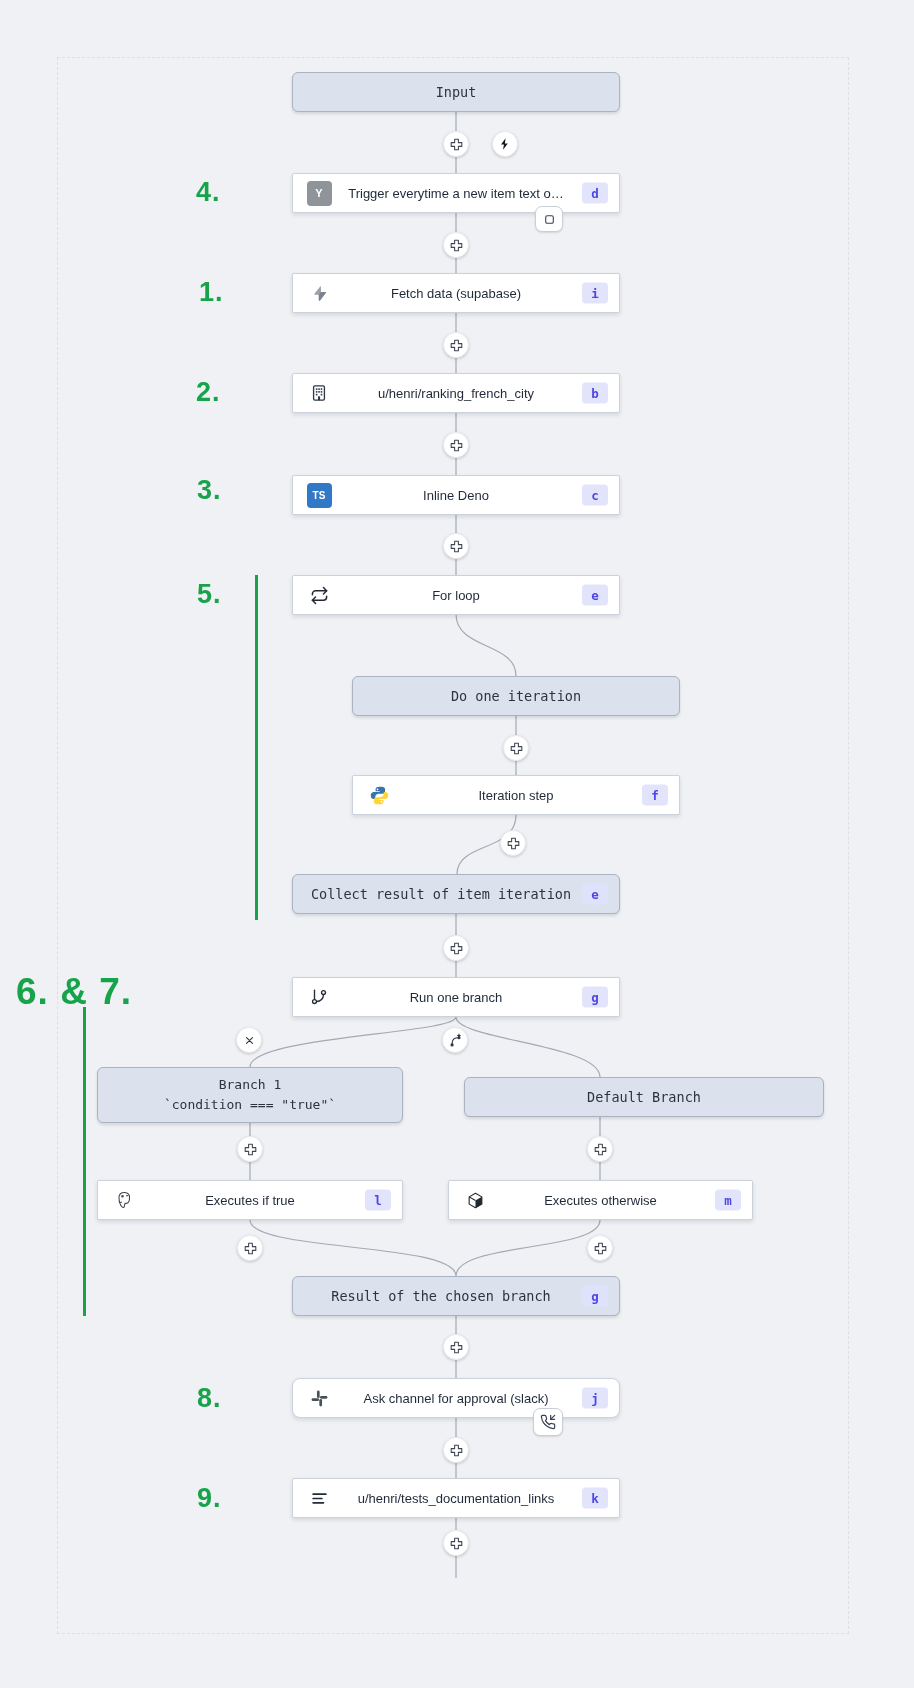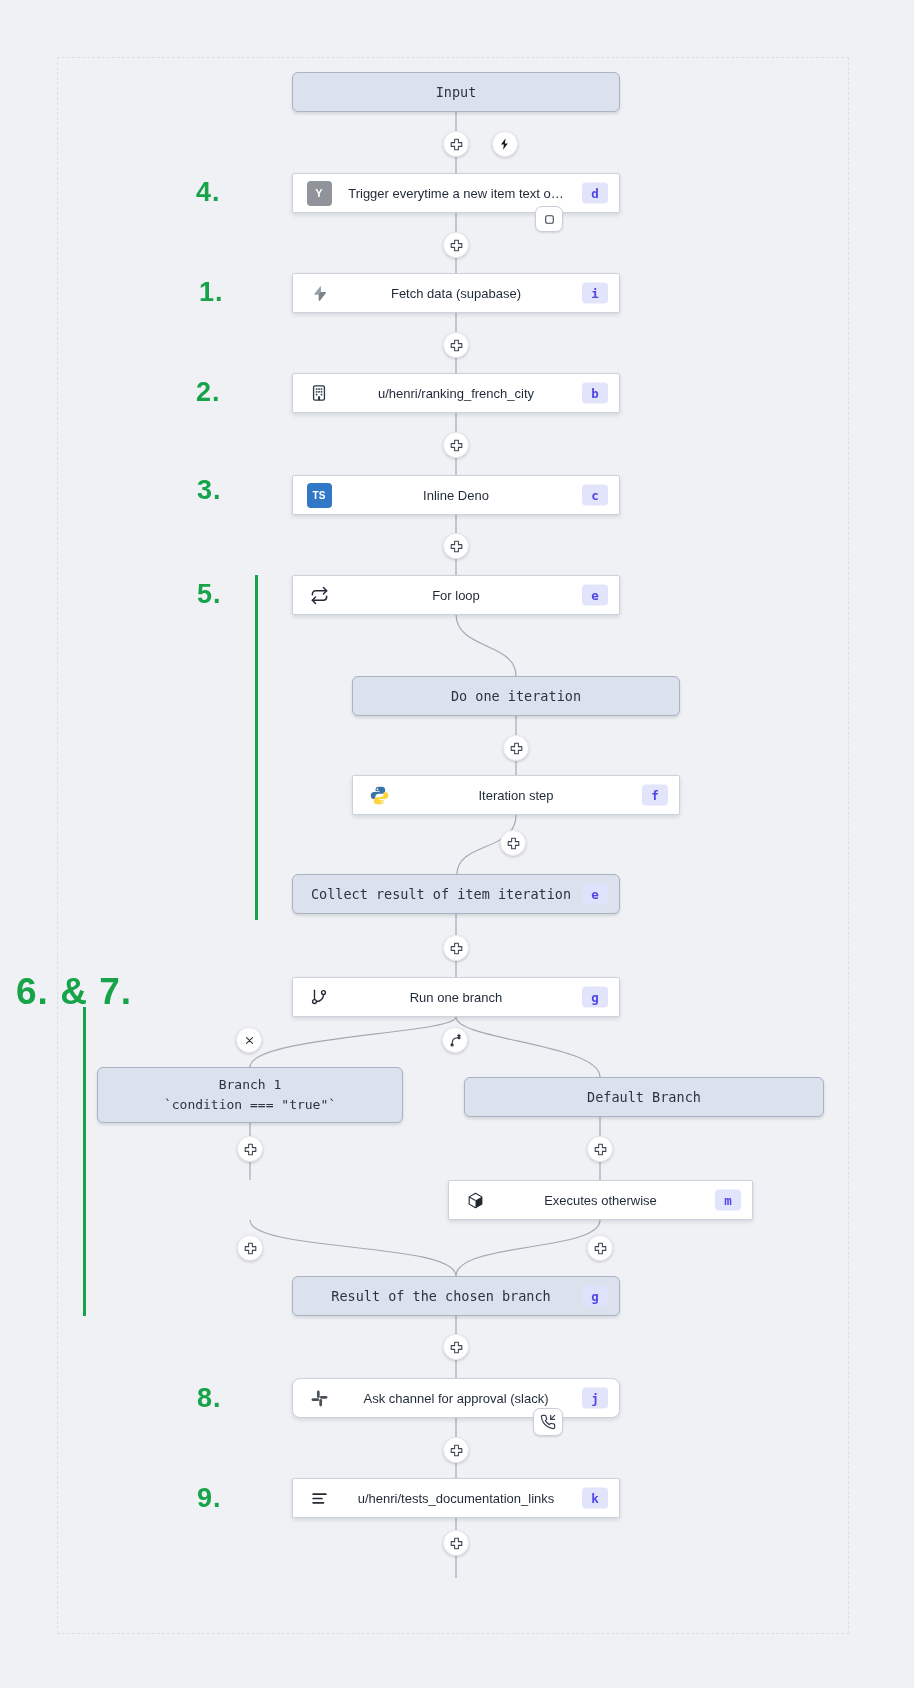--- a/index.html
+++ b/index.html
@@ -225,20 +225,31 @@
 
   <div class="labelbox two-line" style="left:97px; top:1067px; width:306px; font-size:13px;">
     <span>Branch 1</span>
     <span>`condition === "true"`</span>
   </div>
 
   <div class="labelbox" style="left:448px; top:1077px; width:360px;margin-left:16px;">
     <span>Default Branch</span>
   </div>
 
+  <div class="node" style="left:97px; top:1180px; width:306px;">
+    <span class="nicon">
+      <svg width="20" height="20" viewBox="0 0 24 24" fill="none" stroke="#3f4753" stroke-width="1.3">
+        <path d="M18.6 9.2c.5-3.4-1.6-6-5.8-6.2C8.3 2.8 6 5.3 6 8.8c0 5 1.8 10 4 11.8 1 .8 2.2.4 2.4-.8l.4-2.6c.1-.8.8-1.2 1.6-1.2 2.6.1 4.5-2.2 4.2-6.8z"></path>
+        <circle cx="10.2" cy="7.5" r=".9" fill="#3f4753"></circle>
+        <path d="M14.5 6.7c1 .4 1.8.3 2.6-.2 M9.5 14.5c-1.5.8-2.8.4-3.5-.4"></path>
+      </svg>
+    </span>
+    <span class="nlabel">Executes if true</span>
+    <span class="badge">l</span>
+  </div>
 
   <div class="node" style="left:448px; top:1180px; width:305px;">
     <span class="nicon">
       <svg width="19" height="19" viewBox="0 0 24 24">
         <path d="M12 2.8 20 7.4v9.2L12 21.2 4 16.6V7.4z" fill="none" stroke="#20262f" stroke-width="1.4" stroke-linejoin="round"></path>
         <path d="M12 12v9.2l8-4.6V7.4z" fill="#20262f"></path>
         <path d="M4 7.4 12 12" stroke="#20262f" stroke-width="1.4"></path>
       </svg>
     </span>
     <span class="nlabel">Executes otherwise</span>

